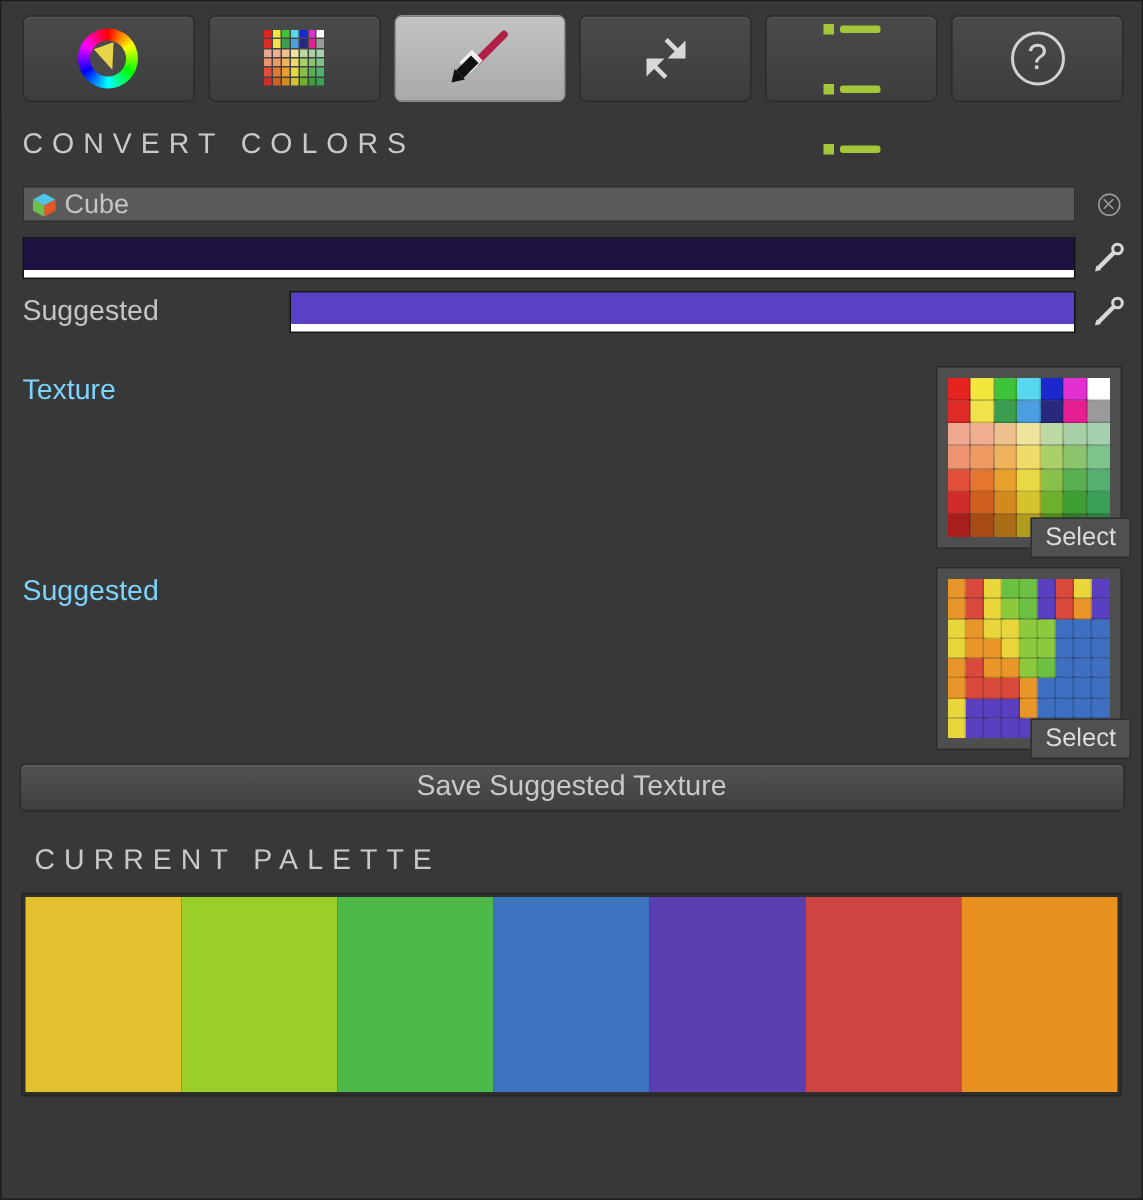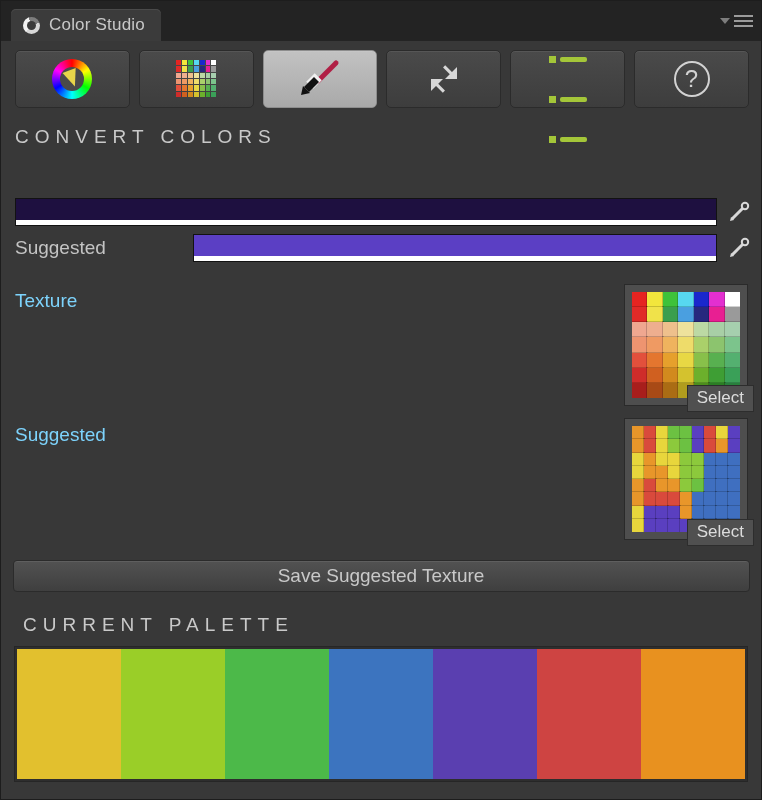--- a/index.html
+++ b/index.html
@@ -282,21 +282,21 @@
     color: #dcdcdc;
     font-size: 17px;
     padding: 2px 9px 3px;
     cursor: pointer;
   }
 
   
   .save-btn {
     display: block;
     width: 737px;
-    margin: 14px auto 0;
+    margin: 3px auto 0;
     height: 32px;
     border-radius: 4px;
     background: linear-gradient(#525252, #3f3f3f);
     border: 1px solid #2b2b2b;
     box-shadow: inset 0 1px 0 rgba(255,255,255,.08);
     color: #c9c9c9;
     font-size: 19px;
     font-family: "Liberation Sans", sans-serif;
     cursor: pointer;
   }
@@ -310,34 +310,20 @@
     height: 136px;
     display: flex;
   }
   .palette-swatch { flex: 1; cursor: pointer; }
 </style>
 </head>
 <body>
 
 <div class="window">
 
-  <div class="titlebar">
-    <div class="tab">
-      <span class="unity-logo"></span>
-      <span class="tab-title">Color Studio</span>
-    </div>
-    <div class="win-menu">
-      <span class="caret-down"></span>
-      <span class="hamburger">
-          <i></i>
-          <i></i>
-          <i></i>
-        </span>
-    </div>
-  </div>
 
   <div class="toolbar">
 
     <div class="tool-btn">
       <span class="ico-wheel"></span>
     </div>
 
     <div class="tool-btn">
       <span class="ico-palette" id="palette-icon-grid">
           <span style="background: rgb(229, 36, 33);"></span>
@@ -436,20 +422,33 @@
     <div class="tool-btn">
       <span class="ico-help">?</span>
     </div>
   </div>
 
   <div class="section-title">CONVERT COLORS</div>
 
   <div class="form">
 
     <div class="row">
+      <div class="field-wrap">
+        <div class="object-field">
+          <svg class="cube-ico" viewBox="0 0 17 17">
+            <polygon points="8.5,1 16,5 8.5,9 1,5" fill="#4fc3e8"></polygon>
+            <polygon points="16,5 16,12.5 8.5,16.5 8.5,9" fill="#e2572a"></polygon>
+            <polygon points="1,5 8.5,9 8.5,16.5 1,12.5" fill="#6fc04a"></polygon>
+          </svg>
+          <span class="val">Cube</span>
+        </div>
+        <span class="side-ico">
+          <span class="clear-ico"></span>
+        </span>
+      </div>
     </div>
 
     <div class="row">
       <div class="field-wrap">
         <div class="color-field">
           <span class="swatch" id="color-swatch" style="background: rgb(30, 16, 64);"></span>
           <span class="alpha" id="color-alpha" style="background: rgb(255, 255, 255);"></span>
         </div>
         <span class="side-ico">
           <svg width="22" height="22" viewBox="0 0 22 22">

